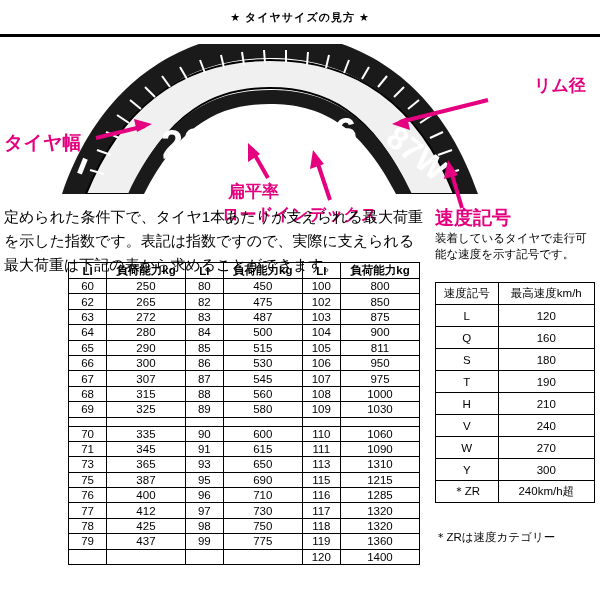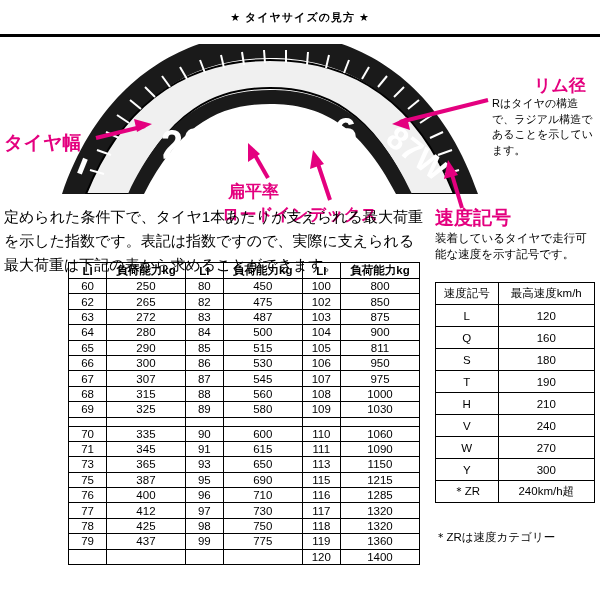--- a/index.html
+++ b/index.html
@@ -164,21 +164,20 @@
 
       <path d="M462,168 L450,128"></path>
       <polygon points="448,120 444,139 458,135" fill="#e4007f" stroke="none"></polygon>
     </g>
   </svg>
 
   <div class="label lbl-width">タイヤ幅</div>
   <div class="label lbl-flat">扁平率</div>
   <div class="label lbl-load">ロードインデックス</div>
   <div class="label lbl-rim">リム径</div>
-  <div class="note note-rim">Rはタイヤの構造で、ラジアル構造であることを示しています。</div>
   <div class="label lbl-speed">速度記号</div>
   <div class="note note-speed">装着しているタイヤで走行可能な速度を示す記号です。</div>
 
   <div class="para">定められた条件下で、タイヤ1本あたりが支えられる最大荷重を示した指数です。表記は指数ですので、実際に支えられる最大荷重は下記の表から求めることができます。</div>
 
   <table class="li-tables">
     <thead>
       <tr>
         <th class="col-li">LI</th>
         <th class="col-kg">負荷能力kg</th>
@@ -284,21 +283,21 @@
           <td class="col-kg">615</td>
           <td class="col-li">111</td>
           <td class="col-kg">1090</td>
         </tr>
         <tr>
           <td class="col-li">73</td>
           <td class="col-kg">365</td>
           <td class="col-li">93</td>
           <td class="col-kg">650</td>
           <td class="col-li">113</td>
-          <td class="col-kg">1150</td>
+          <td class="col-kg">1310</td>
         </tr>
         <tr>
           <td class="col-li">75</td>
           <td class="col-kg">387</td>
           <td class="col-li">95</td>
           <td class="col-kg">690</td>
           <td class="col-li">115</td>
           <td class="col-kg">1215</td>
         </tr>
         <tr>

